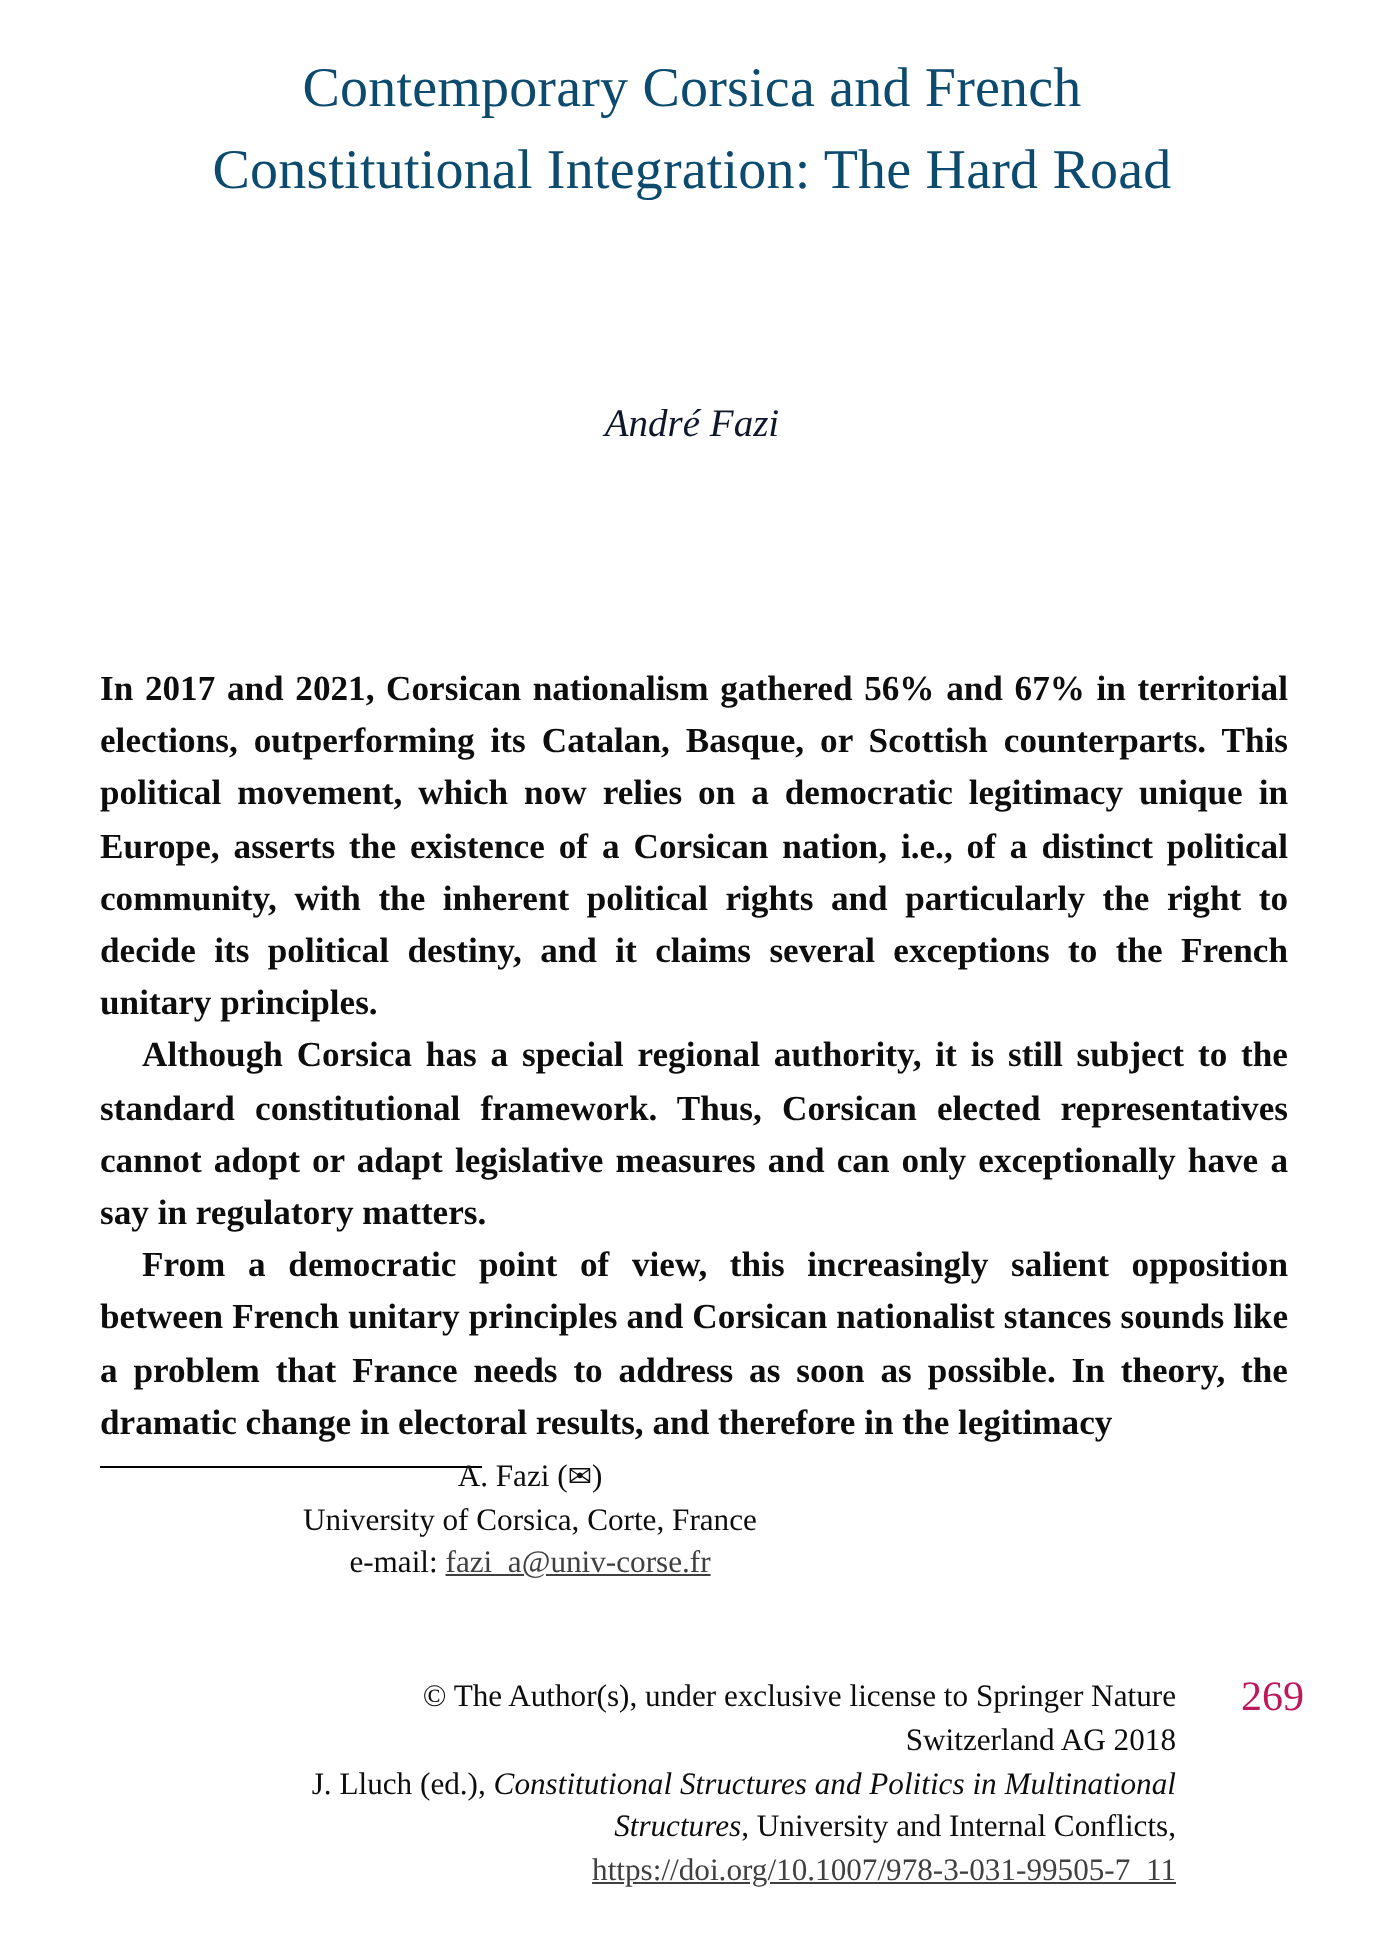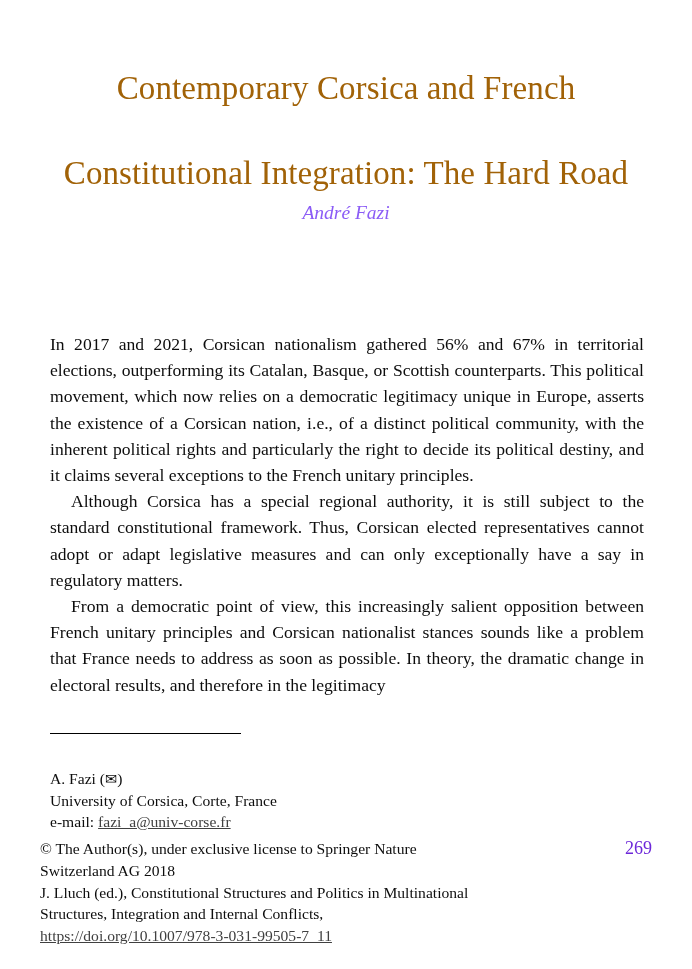--- a/index.html
+++ b/index.html
@@ -25,116 +25,119 @@
 
   
   .title-block {
     position: absolute;
     left: 50px;
     top: 24px;
     width: 592px;
     text-align: center;
   }
   .title-line {
-    font-size: 33px;
+    font-size: 28px;
     line-height: 41px;
     letter-spacing: 0.1px;
-    color: #a16207;
+    color: #0c4a6e;
     white-space: nowrap;
-    margin-top: 44px;
   }
 
   
   .author-block {
     position: absolute;
     left: 50px;
     top: 200px;
     width: 592px;
     text-align: center;
   }
   .author-name {
     font-size: 19.5px;
     font-style: italic;
     line-height: 26px;
-    color: #8b5cf6;
+    color: #0f172a;
   }
 
   
   .body-block {
     position: absolute;
     left: 50px;
     top: 331px;
     width: 594px;
   }
   .para {
     font-size: 17.6px;
     line-height: 26.2px;
     text-align: justify;
     text-align-last: left;
     color: #0d0d0d;
     margin: 0;
     hyphens: manual;
+    font-weight: bold;
   }
   .para + .para {
     text-indent: 21px;
   }
 
   
   .footnote-rule {
     position: absolute;
     left: 50px;
     top: 733px;
     width: 191px;
     height: 0;
     border-top: 1.4px solid #000000;
   }
   .footnote-block {
     position: absolute;
     left: 50px;
-    top: 768px;
+    top: 728px;
     width: 430px;
+    text-align: center;
   }
   .footnote-line {
     font-size: 15.6px;
     line-height: 21.6px;
     color: #0d0d0d;
     white-space: nowrap;
   }
   .envelope-icon {
     font-size: 14.5px;
     line-height: 1;
   }
   .link {
     color: #404040;
   }
 
   
   .copyright-block {
     position: absolute;
-    left: 40px;
+    left: 58px;
     top: 838px;
     width: 530px;
+    text-align: right;
   }
   .copy-line {
     font-size: 15.6px;
     line-height: 21.8px;
     color: #0d0d0d;
     white-space: nowrap;
   }
   .copy-line .ital {
+    font-style: italic;
   }
   .page-number {
     position: absolute;
     left: 592px;
     top: 838px;
     width: 60px;
     text-align: right;
-    font-size: 18px;
+    font-size: 21px;
     line-height: 21.8px;
-    color: #6d28d9;
+    color: #be185d;
   }
 </style>
 </head>
 <body>
 
 <div class="page">
 
   <div class="title-block">
     <div class="title-line">Contemporary Corsica and French</div>
     <div class="title-line">Constitutional Integration: The Hard Road</div>
@@ -155,19 +158,19 @@
   <div class="footnote-block">
     <div class="footnote-line"><span>A. Fazi (</span><span class="envelope-icon">✉</span><span>)</span></div>
     <div class="footnote-line">University of Corsica, Corte, France</div>
     <div class="footnote-line"><span>e-mail: </span><a class="link" href="#">fazi_a@univ-corse.fr</a></div>
   </div>
 
   <div class="copyright-block">
     <div class="copy-line">© The Author(s), under exclusive license to Springer Nature</div>
     <div class="copy-line">Switzerland AG 2018</div>
     <div class="copy-line"><span>J. Lluch (ed.), </span><span class="ital">Constitutional Structures and Politics in Multinational</span></div>
-    <div class="copy-line"><span class="ital">Structures</span><span>, Integration and Internal Conflicts,</span></div>
+    <div class="copy-line"><span class="ital">Structures</span><span>, University and Internal Conflicts,</span></div>
     <div class="copy-line"><a class="link" href="#">https://doi.org/10.1007/978-3-031-99505-7_11</a></div>
   </div>
 
   <div class="page-number">269</div>
 
 </div>
 
 </body></html>

